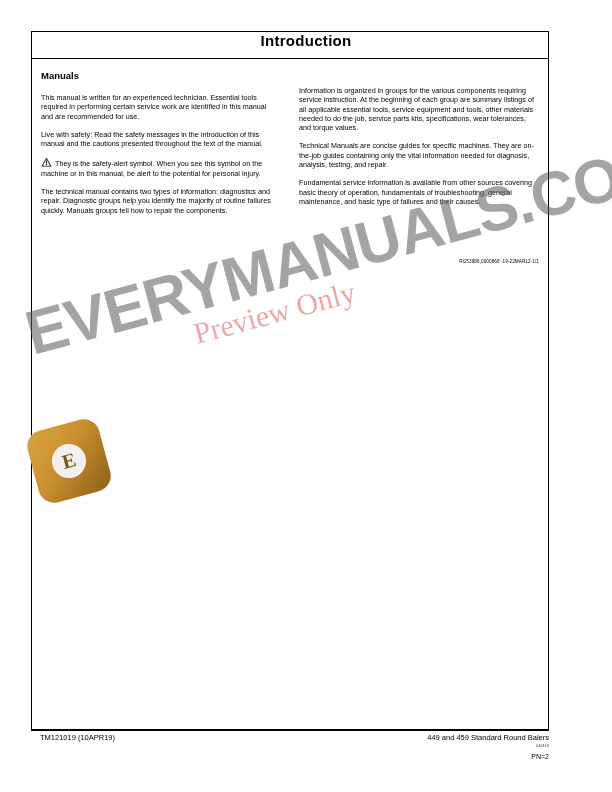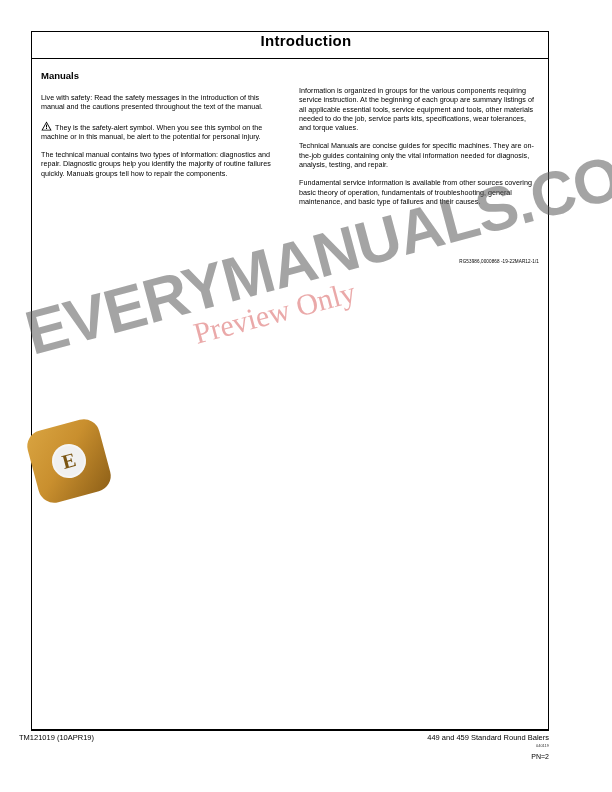--- a/index.html
+++ b/index.html
@@ -184,21 +184,21 @@
     transform: translate(-50%, -50%);
     font-size: 20px;
     font-weight: bold;
     color: #7a5513;
     font-family: "Liberation Serif", serif;
   }
 
   
   .footer-left {
     position: absolute;
-    left: 19px;
+    left: 40px;
     top: 733px;
     font-size: 7.5px;
   }
   .footer-right {
     position: absolute;
     right: 63px;
     top: 733px;
     font-size: 7.5px;
   }
   .footer-code {
@@ -231,20 +231,21 @@
 
   <div class="header-box"></div>
   <div class="header-rule-top"></div>
   <div class="header-title">Introduction</div>
 
   <div class="content-frame"></div>
 
   <div class="section-title">Manuals</div>
 
   <div class="col col-left">
+    <p class="para">This manual is written for an experienced technician. Essential tools required in performing certain service work are identified in this manual and are recommended for use.</p>
     <p class="para">Live with safety:  Read the safety messages in the introduction of this manual and the cautions presented throughout the text of the manual.</p>
     <p class="para safety-para"><span class="safety-icon"><svg width="11" height="10" viewBox="0 0 11 10">
             <polygon points="5.5,0.4 10.6,9.6 0.4,9.6" fill="#000000"></polygon>
             <polygon points="5.5,2.1 9.2,8.7 1.8,8.7" fill="#ffffff"></polygon>
             <rect x="5.0" y="3.6" width="1.0" height="2.9" fill="#000000"></rect>
             <rect x="5.0" y="7.0" width="1.0" height="1.0" fill="#000000"></rect>
           </svg></span><span>They is the safety-alert symbol.  When you see this symbol on the machine or in this manual, be alert to the potential for personal injury.</span></p>
     <p class="para">The technical manual contains two types of information: diagnostics and repair.  Diagnostic groups help you identify the majority of routine failures quickly.  Manuals groups tell how to repair the components.</p>
   </div>
 

